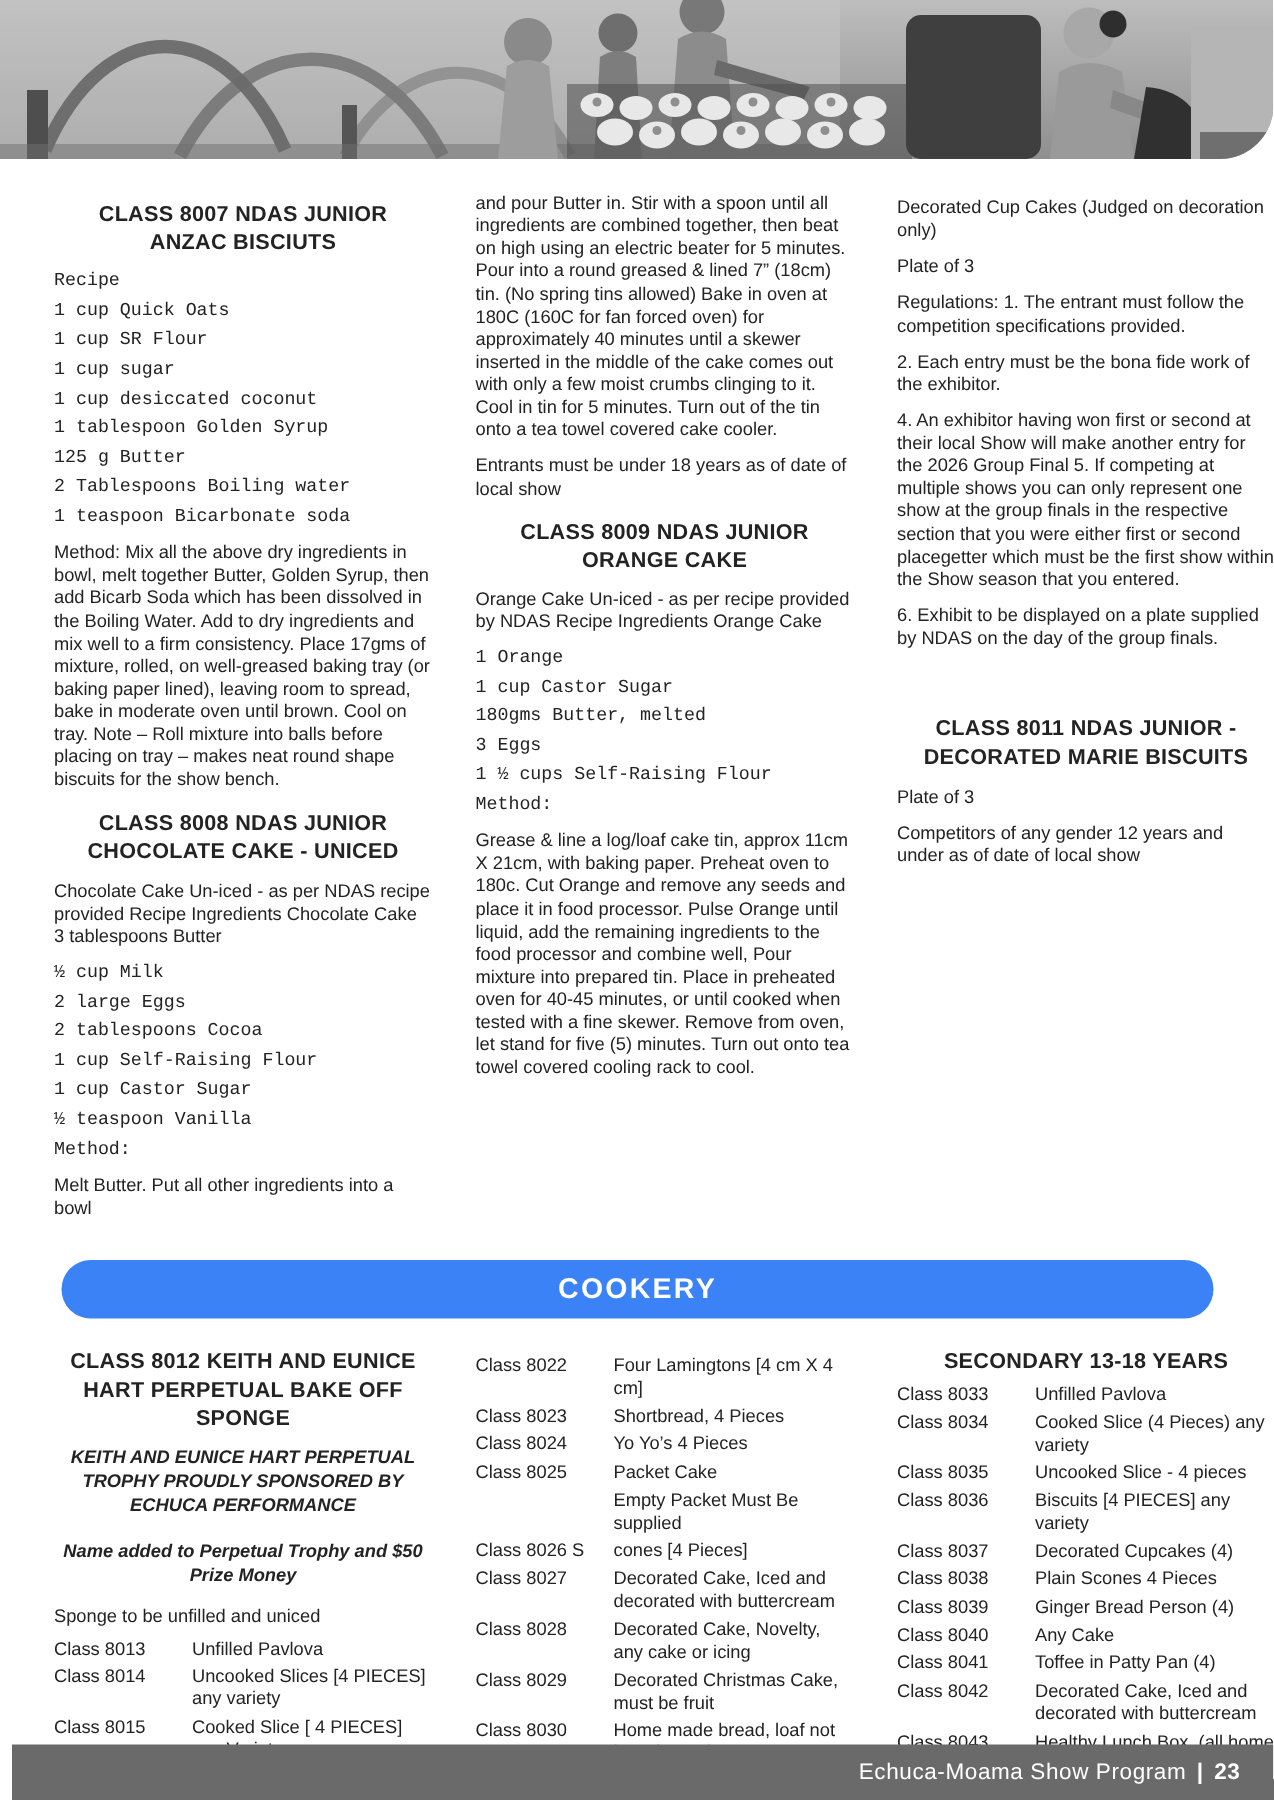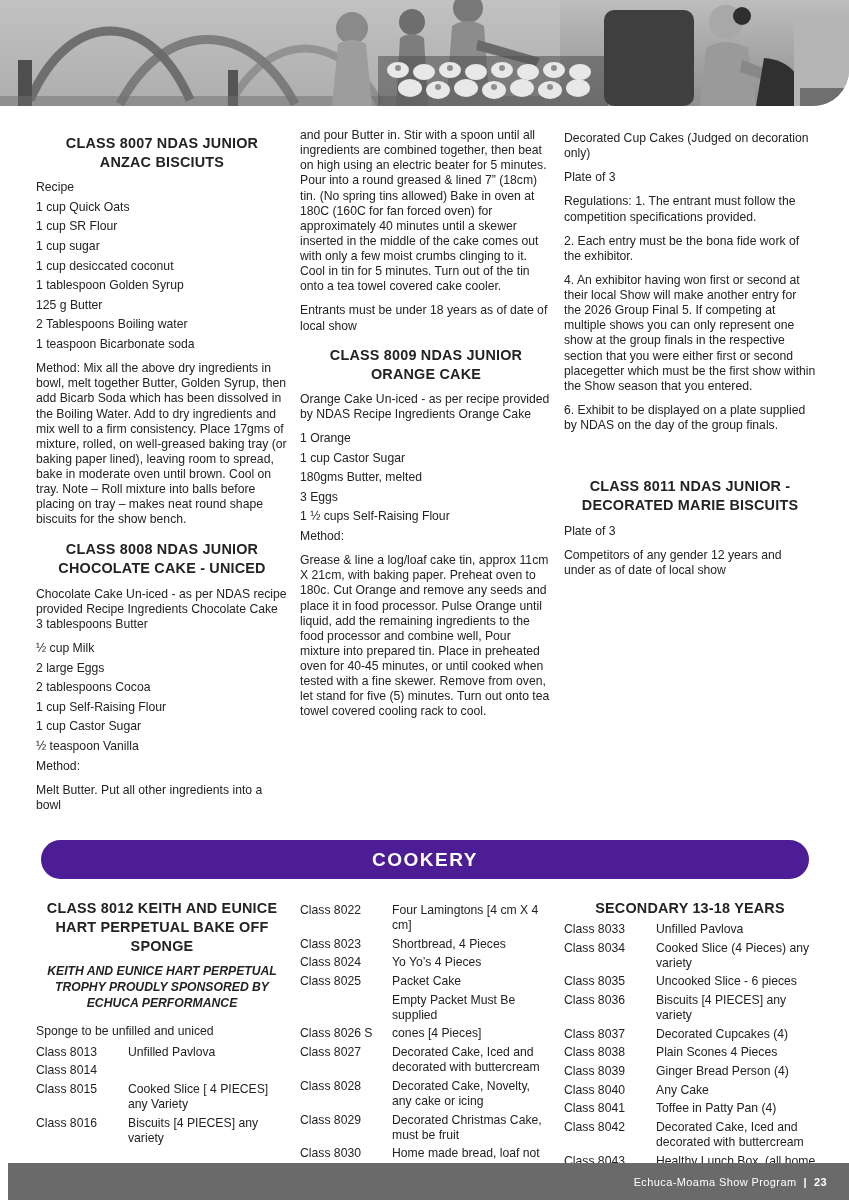--- a/index.html
+++ b/index.html
@@ -16,41 +16,41 @@
     width:849px;height:106px;
     border-radius:0 0 36px 0;
     overflow:hidden;
     position:relative;
   }
   .photo svg{display:block;width:100%;height:100%;}
   
   .cols{
     display:grid;
     grid-template-columns:252px 252px 252px;
-    column-gap:12px;
+    column-gap:29px;
     padding:16px 29px 0 36px;
     font-size:12.2px;
     line-height:1.24;
   }
   .class-heading{
     font-size:14.4px;
     font-weight:bold;
     text-align:center;
     line-height:1.32;
     letter-spacing:.2px;
     margin:12px 4px 8px;
   }
   .class-heading.gap-top{margin-top:44px;}
   .line{margin:1.5px 0 4.5px;}
   .para{margin:9px 0 9px;}
-  .ing-block{margin:8px 0 6px;}
+  .ing-block{margin:8px 0 6px;font-family:Liberation Mono, monospace;}
   
   .banner{
     margin:18px 40px 0 41px;
-    background:#4c1d95;
+    background:#3b82f6;
     color:#ffffff;
     border-radius:21px;
     height:39px;
     display:flex;align-items:center;justify-content:center;
     font-weight:bold;
     font-size:19px;
     letter-spacing:1.5px;
   }
   
   .italic-note{
@@ -65,21 +65,21 @@
   .lower{padding-top:16px;}
   
   .footer{
     position:absolute;
     left:8px;right:0;bottom:0;
     height:37px;
     background:#6b6a6a;
     color:#ffffff;
     display:flex;align-items:center;justify-content:flex-end;
     padding-right:22px;
-    font-size:11px;
+    font-size:15px;
     letter-spacing:.4px;
   }
   .footer .sep{margin:0 7px;font-weight:bold;}
   .footer .pagenum{font-weight:bold;}
 </style>
 </head>
 <body>
 
 <div class="page">
 
@@ -220,30 +220,32 @@
 
   <div class="banner">
     <span>COOKERY</span>
   </div>
 
   <div class="cols lower">
 
     <div>
       <div class="class-heading" style="margin-top:4px">CLASS 8012 KEITH AND EUNICE HART PERPETUAL BAKE OFF SPONGE</div>
       <div class="italic-note">KEITH AND EUNICE HART PERPETUAL TROPHY PROUDLY SPONSORED BY ECHUCA PERFORMANCE</div>
+      <div class="italic-note spaced">Name added to Perpetual Trophy and $50 Prize Money</div>
       <div class="plain-note">Sponge to be unfilled and uniced</div>
       <div>
 
           <div class="row">
             <span class="cls">Class 8013</span>
             <span class="desc">Unfilled Pavlova</span>
           </div>
 
           <div class="row">
             <span class="cls">Class 8014</span>
+            <span class="desc">Uncooked Slices [4 PIECES] any variety</span>
           </div>
 
           <div class="row">
             <span class="cls">Class 8015</span>
             <span class="desc">Cooked Slice [ 4 PIECES] any Variety</span>
           </div>
 
           <div class="row">
             <span class="cls">Class 8016</span>
             <span class="desc">Biscuits [4 PIECES] any variety</span>
@@ -321,21 +323,21 @@
             <span class="desc">Unfilled Pavlova</span>
           </div>
 
           <div class="row">
             <span class="cls">Class 8034</span>
             <span class="desc">Cooked Slice (4 Pieces) any variety</span>
           </div>
 
           <div class="row">
             <span class="cls">Class 8035</span>
-            <span class="desc">Uncooked Slice - 6 pieces</span>
+            <span class="desc">Uncooked Slice - 4 pieces</span>
           </div>
 
           <div class="row">
             <span class="cls">Class 8036</span>
             <span class="desc">Biscuits [4 PIECES] any variety</span>
           </div>
 
           <div class="row">
             <span class="cls">Class 8037</span>
             <span class="desc">Decorated Cupcakes (4)</span>

